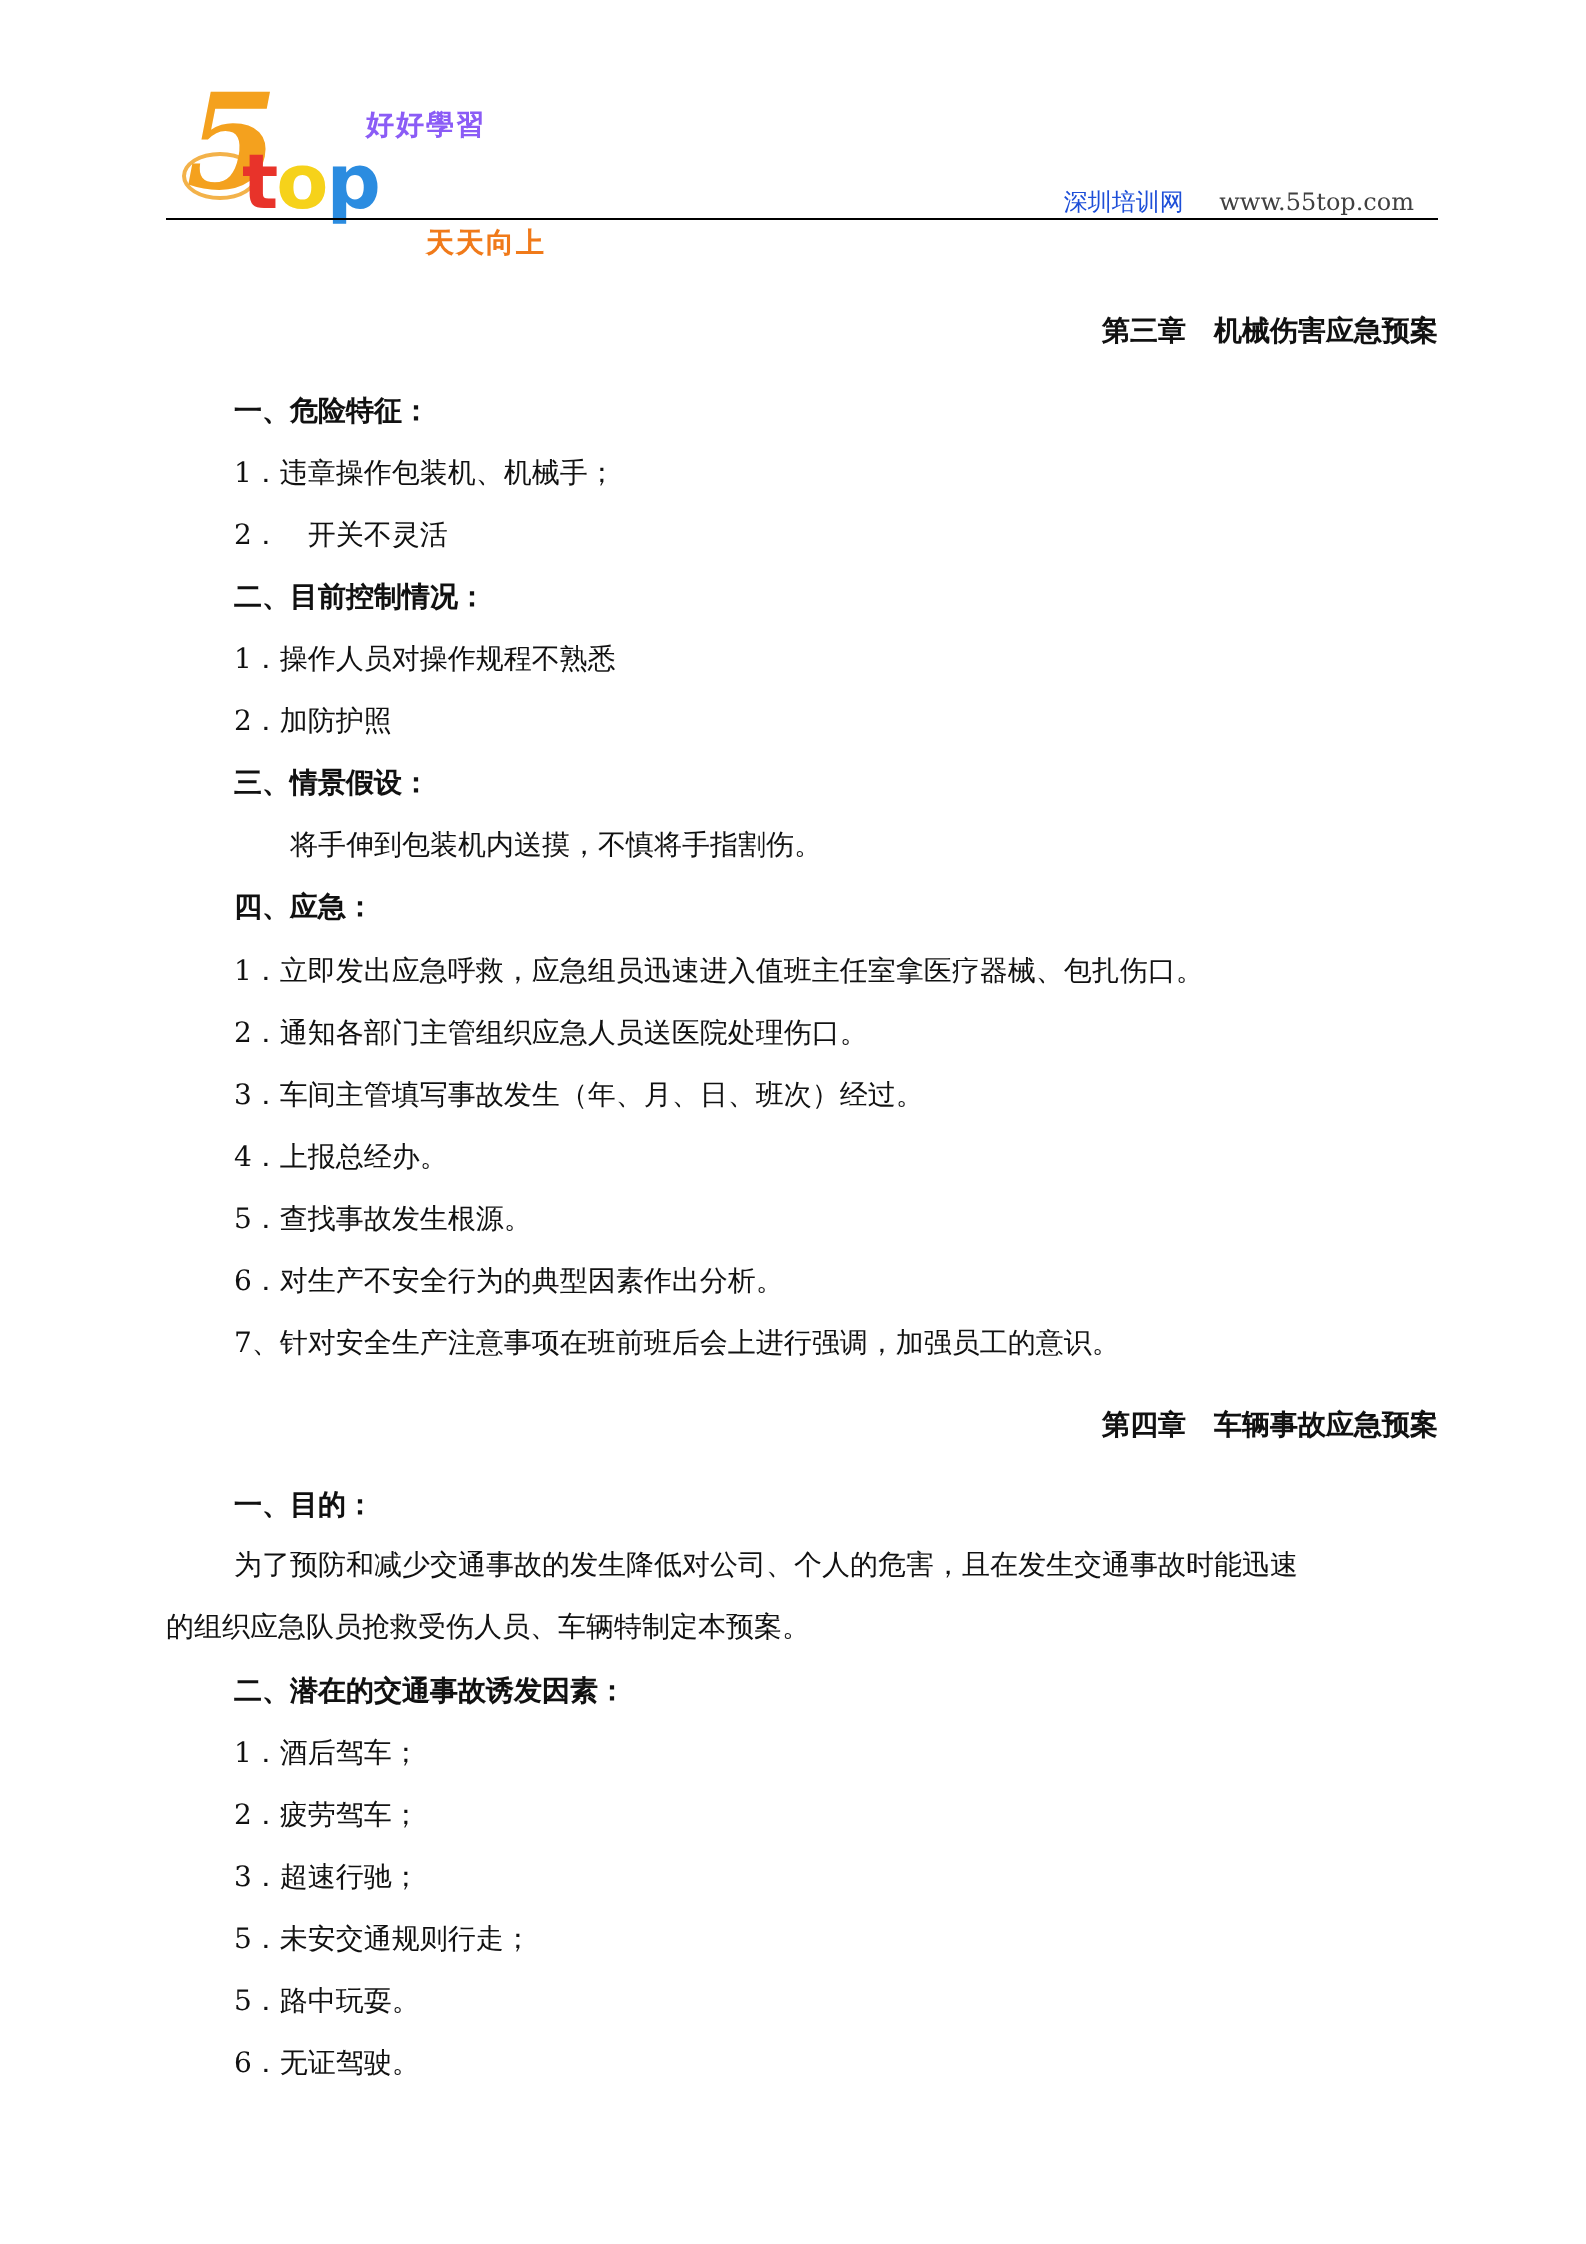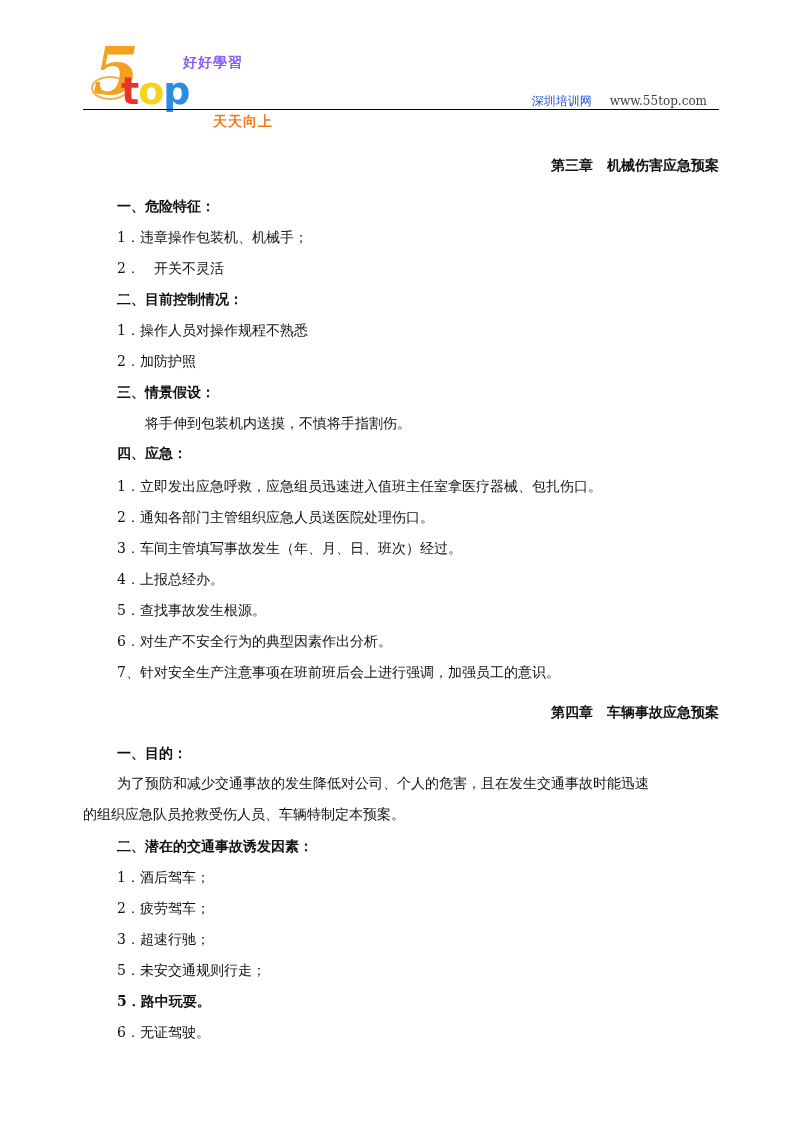--- a/index.html
+++ b/index.html
@@ -51,35 +51,35 @@
   <div class="line" style="top:227px;">1．违章操作包装机、机械手；</div>
   <div class="line" style="top:258px;">2．　开关不灵活</div>
 
   <div class="line heading" style="top:289px;">二、目前控制情况：</div>
   <div class="line" style="top:320px;">1．操作人员对操作规程不熟悉</div>
   <div class="line" style="top:351px;">2．加防护照</div>
 
   <div class="line heading" style="top:382px;">三、情景假设：</div>
   <div class="line" style="top:413px;margin-left:28px;">将手伸到包装机内送摸，不慎将手指割伤。</div>
 
-  <div class="line heading" style="top:444px;font-family:Liberation Mono, monospace;">四、应急：</div>
+  <div class="line heading" style="top:444px;">四、应急：</div>
   <div class="line" style="top:476px;">1．立即发出应急呼救，应急组员迅速进入值班主任室拿医疗器械、包扎伤口。</div>
   <div class="line" style="top:507px;">2．通知各部门主管组织应急人员送医院处理伤口。</div>
   <div class="line" style="top:538px;">3．车间主管填写事故发生（年、月、日、班次）经过。</div>
   <div class="line" style="top:569px;">4．上报总经办。</div>
   <div class="line" style="top:600px;">5．查找事故发生根源。</div>
   <div class="line" style="top:631px;">6．对生产不安全行为的典型因素作出分析。</div>
   <div class="line" style="top:662px;">7、针对安全生产注意事项在班前班后会上进行强调，加强员工的意识。</div>
 
   <div class="chapter" style="top:704px;">第四章　车辆事故应急预案</div>
 
   <div class="line heading" style="top:743px;">一、目的：</div>
   <div class="line" style="top:773px;">为了预防和减少交通事故的发生降低对公司、个人的危害，且在发生交通事故时能迅速</div>
   <div class="line" style="top:804px; left:-34px;">的组织应急队员抢救受伤人员、车辆特制定本预案。</div>
 
   <div class="line heading" style="top:836px;">二、潜在的交通事故诱发因素：</div>
   <div class="line" style="top:867px;">1．酒后驾车；</div>
   <div class="line" style="top:898px;">2．疲劳驾车；</div>
   <div class="line" style="top:929px;">3．超速行驰；</div>
   <div class="line" style="top:960px;">5．未安交通规则行走；</div>
-  <div class="line" style="top:991px;font-weight:bold;">5．路中玩耍。</div>
+  <div class="line" style="top:991px;">5．路中玩耍。</div>
   <div class="line" style="top:1022px;">6．无证驾驶。</div>
 </div>
 
 </body></html>

